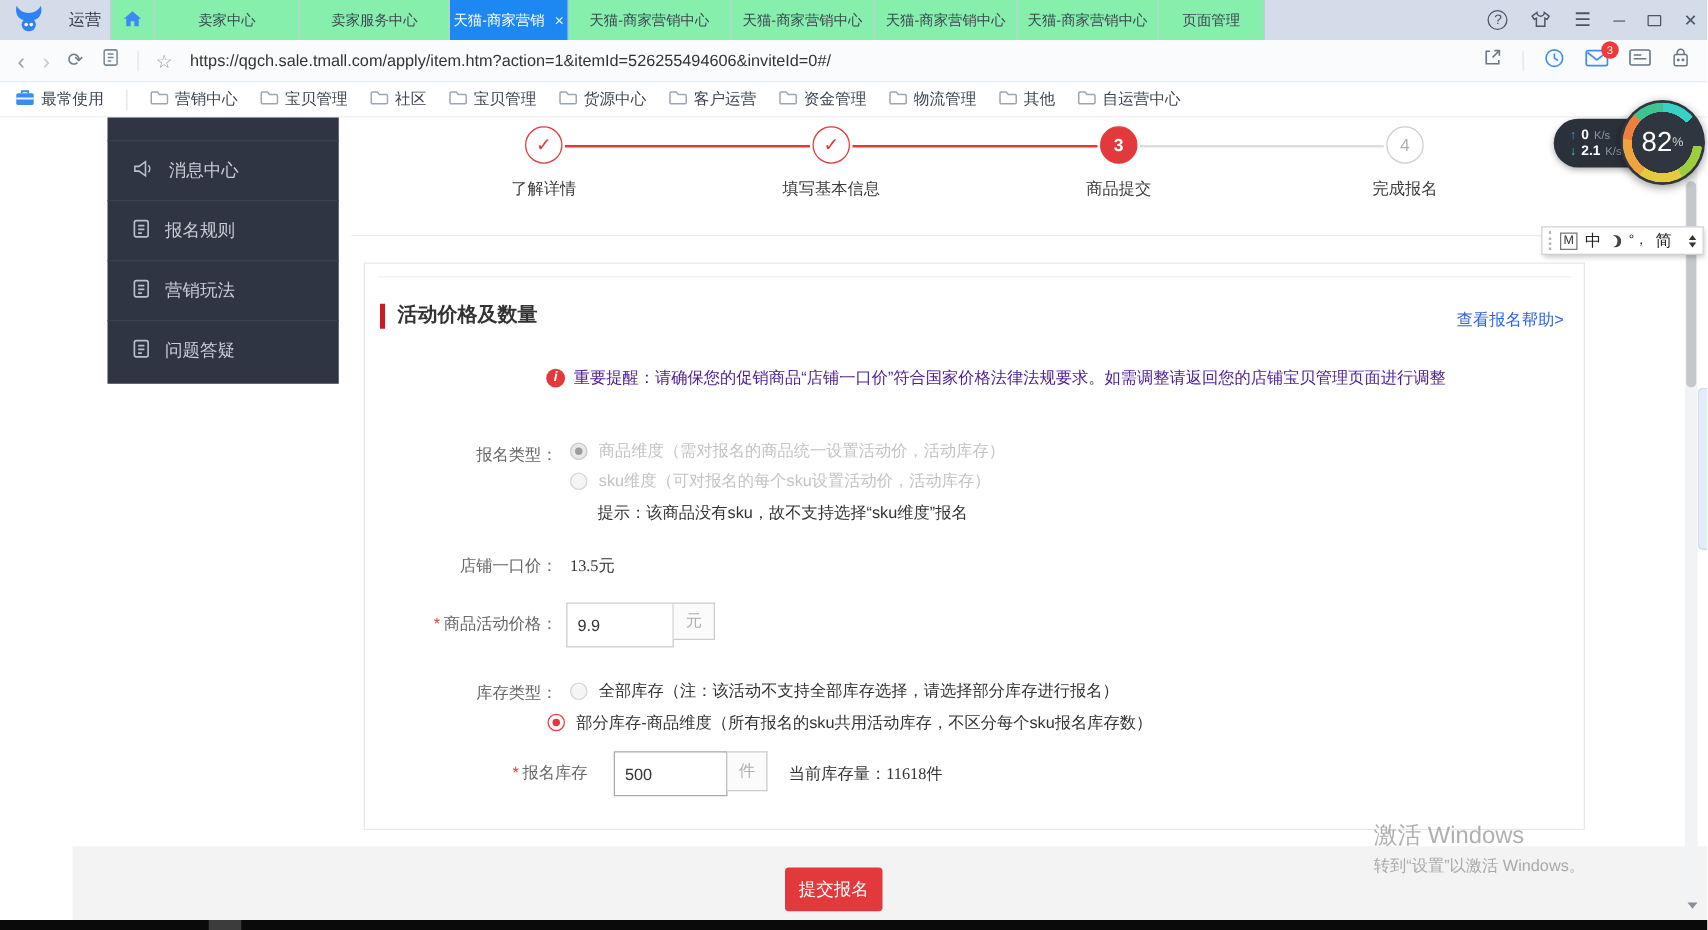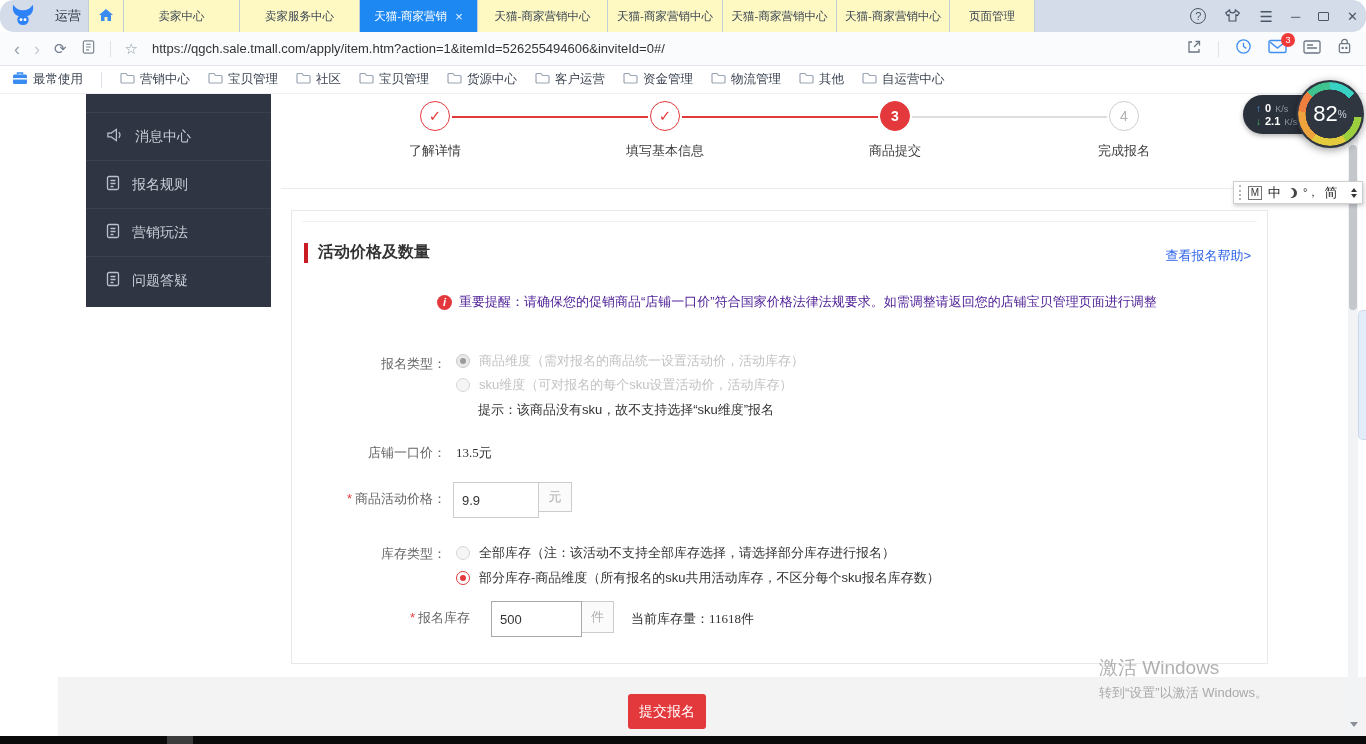--- a/index.html
+++ b/index.html
@@ -1,25 +1,25 @@
 <!DOCTYPE html>
 <html><head>
 <meta charset="utf-8">
 <style>
   *{margin:0;padding:0;box-sizing:border-box;}
   html,body{width:1366px;height:744px;overflow:hidden;}
   body{font-family:"Liberation Sans","DejaVu Sans",sans-serif;background:#fff;position:relative;}
   .abs{position:absolute;}
 
   
-  .titlebar{left:0;top:0;width:1366px;height:32px;background:#d3dce8;border-radius:14px;}
+  .titlebar{left:0;top:0;width:1366px;height:32px;background:#d3dce8;}
   .logo-wrap{left:10px;top:3px;width:26px;height:26px;}
   .app-label{left:55px;top:0;height:32px;line-height:32px;font-size:13px;color:#2b3440;}
   .tabs{left:88px;top:0;height:32px;display:flex;}
-  .tab{height:32px;display:flex;align-items:center;justify-content:center;font-size:11.5px;color:#3c4654;background:#fef9c3;border-right:1px solid #c3cdda;overflow:hidden;white-space:nowrap;padding:0 6px;}
+  .tab{height:32px;display:flex;align-items:center;justify-content:center;font-size:11.5px;color:#3c4654;background:#86efac;border-right:1px solid #c3cdda;overflow:hidden;white-space:nowrap;padding:0 6px;}
   .tab.home{border-left:1px solid #c3cdda;}
   .tab.active{background:#1d88f2;color:#fff;gap:8px;}
   .tab .x{font-size:13px;color:#e8f2ff;}
   .win-controls{right:8px;top:0;height:32px;display:flex;align-items:center;gap:18px;color:#4a5666;}
   .wc{font-size:13px;line-height:1;cursor:default;}
   .wc.help{width:16px;height:16px;border:1px solid #4a5666;border-radius:50%;font-size:11px;display:flex;align-items:center;justify-content:center;}
   .wc.menu{font-size:15px;}
   .wc.max{width:11px;height:9px;border:1.4px solid #4a5666;border-radius:1px;}
 
   
@@ -134,21 +134,21 @@
       <span><svg width="16" height="16" viewBox="0 0 16 16">
             <path d="M8 2 L15 8 H13 V14 H9.5 V10 H6.5 V14 H3 V8 H1 Z" fill="#3b8cf0"></path>
           </svg></span>
     </div>
     <div class="tab" style="width:116px;">
         <span>卖家中心</span>
       </div>
     <div class="tab" style="width:120px;">
         <span>卖家服务中心</span>
       </div>
-    <div class="tab active" style="width:118px;">
+    <div class="tab active" style="width:95px;">
       <span>天猫-商家营销</span>
       <span class="x">×</span>
     </div>
     <div class="tab" style="width:130px;">
         <span>天猫-商家营销中心</span>
       </div>
     <div class="tab" style="width:115px;">
         <span>天猫-商家营销中心</span>
       </div>
     <div class="tab" style="width:114px;">
@@ -368,21 +368,21 @@
     <span class="req">*</span><span>商品活动价格：</span>
   </div>
   <input class="abs tinput" style="left: 161px; top: 271px; width: 86px;" value="9.9">
   <div class="abs addon" style="left:247px;top:271px;width:33px;">元</div>
 
   <div class="abs flabel" style="left:0;top:334px;">库存类型：</div>
   <div class="abs opt" style="left:164px;top:333px;">
     <span class="radio disabled-empty"></span>
     <span>全部库存（注：该活动不支持全部库存选择，请选择部分库存进行报名）</span>
   </div>
-  <div class="abs opt" style="left:164px;top:358px;">
+  <div class="abs opt" style="left:146px;top:358px;">
     <span class="radio sel-red"></span>
     <span>部分库存-商品维度（所有报名的sku共用活动库存，不区分每个sku报名库存数）</span>
   </div>
 
   <div class="abs" style="left:118px;top:398px;font-size:13px;color:#666;">
     <span class="req">*</span><span>报名库存</span>
   </div>
   <input class="abs tinput" style="left: 199px; top: 390px; width: 91px; height: 32px; border-color: rgb(170, 170, 170);" value="500">
   <div class="abs addon" style="left:290px;top:390px;width:32px;height:32px;">件</div>
   <div class="abs value-text" style="left:339px;top:399px;">当前库存量：11618件</div>

